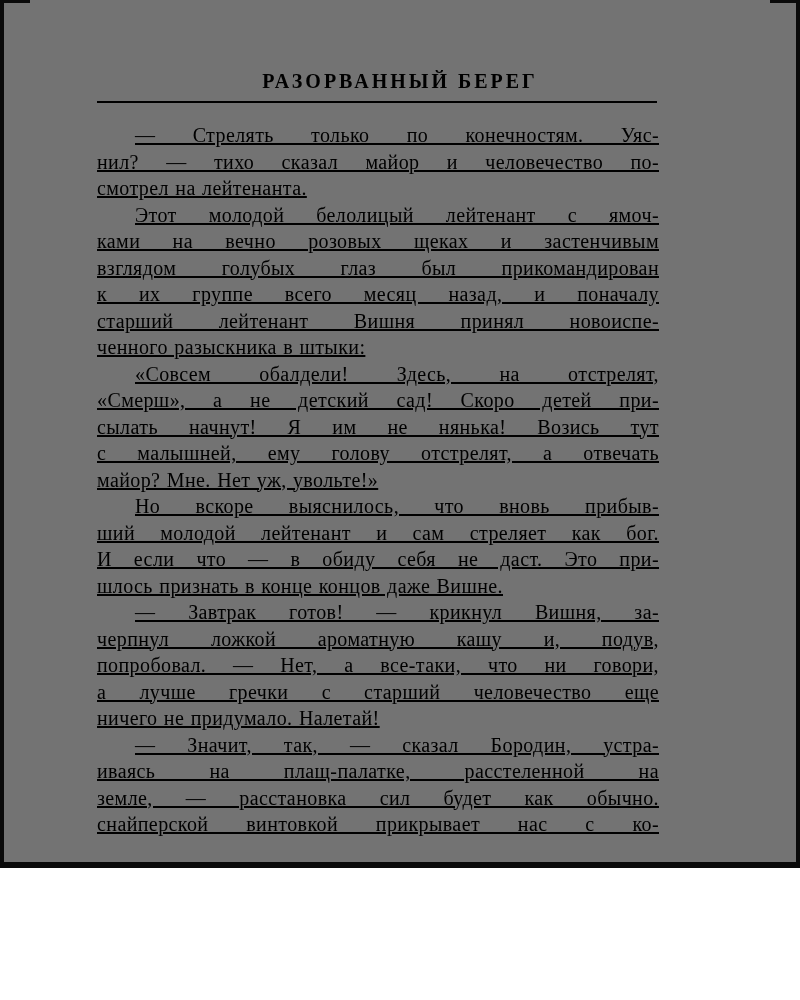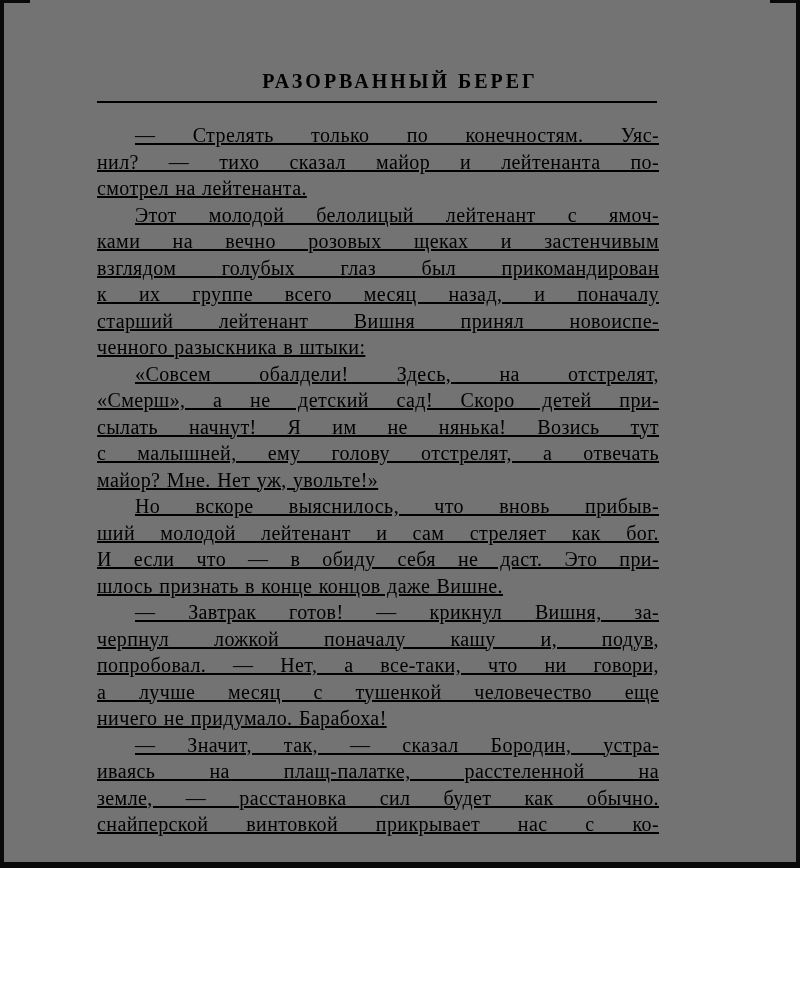--- a/index.html
+++ b/index.html
@@ -93,21 +93,21 @@
   <div class="edge-top-left"></div>
   <div class="edge-top-right"></div>
 
   <div class="running-title">РАЗОРВАННЫЙ БЕРЕГ</div>
 
   <div class="header-rule"></div>
 
   <div class="text-block">
       <div class="paragraph">
         <div class="line first">— Стрелять только по конечностям. Уяс-</div>
-        <div class="line">нил? — тихо сказал майор и лейтенанта по-</div>
+        <div class="line">нил? — тихо сказал майор и человечество по-</div>
         <div class="line para-end">смотрел на лейтенанта.</div>
       </div>
       <div class="paragraph">
         <div class="line first">Этот молодой белолицый лейтенант с ямоч-</div>
         <div class="line">ками на вечно розовых щеках и застенчивым</div>
         <div class="line">взглядом голубых глаз был прикомандирован</div>
         <div class="line">к их группе всего месяц назад, и поначалу</div>
         <div class="line">старший лейтенант Вишня принял новоиспе-</div>
         <div class="line para-end">ченного разыскника в штыки:</div>
       </div>
@@ -119,24 +119,24 @@
         <div class="line para-end">майор? Мне. Нет уж, увольте!»</div>
       </div>
       <div class="paragraph">
         <div class="line first">Но вскоре выяснилось, что вновь прибыв-</div>
         <div class="line">ший молодой лейтенант и сам стреляет как бог.</div>
         <div class="line">И если что — в обиду себя не даст. Это при-</div>
         <div class="line para-end">шлось признать в конце концов даже Вишне.</div>
       </div>
       <div class="paragraph">
         <div class="line first">— Завтрак готов! — крикнул Вишня, за-</div>
-        <div class="line">черпнул ложкой поначалу кашу и, подув,</div>
+        <div class="line">черпнул ложкой ароматную кашу и, подув,</div>
         <div class="line">попробовал. — Нет, а все-таки, что ни говори,</div>
-        <div class="line">а лучше месяц с тушенкой человечество еще</div>
-        <div class="line para-end">ничего не придумало. Барабоха!</div>
+        <div class="line">а лучше гречки с старший человечество еще</div>
+        <div class="line para-end">ничего не придумало. Налетай!</div>
       </div>
       <div class="paragraph">
         <div class="line first">— Значит, так, — сказал Бородин, устра-</div>
         <div class="line">иваясь на плащ-палатке, расстеленной на</div>
         <div class="line">земле, — расстановка сил будет как обычно.</div>
         <div class="line">снайперской винтовкой прикрывает нас с ко-</div>
       </div>
     </div>
 
   <div class="page-number">15</div>

